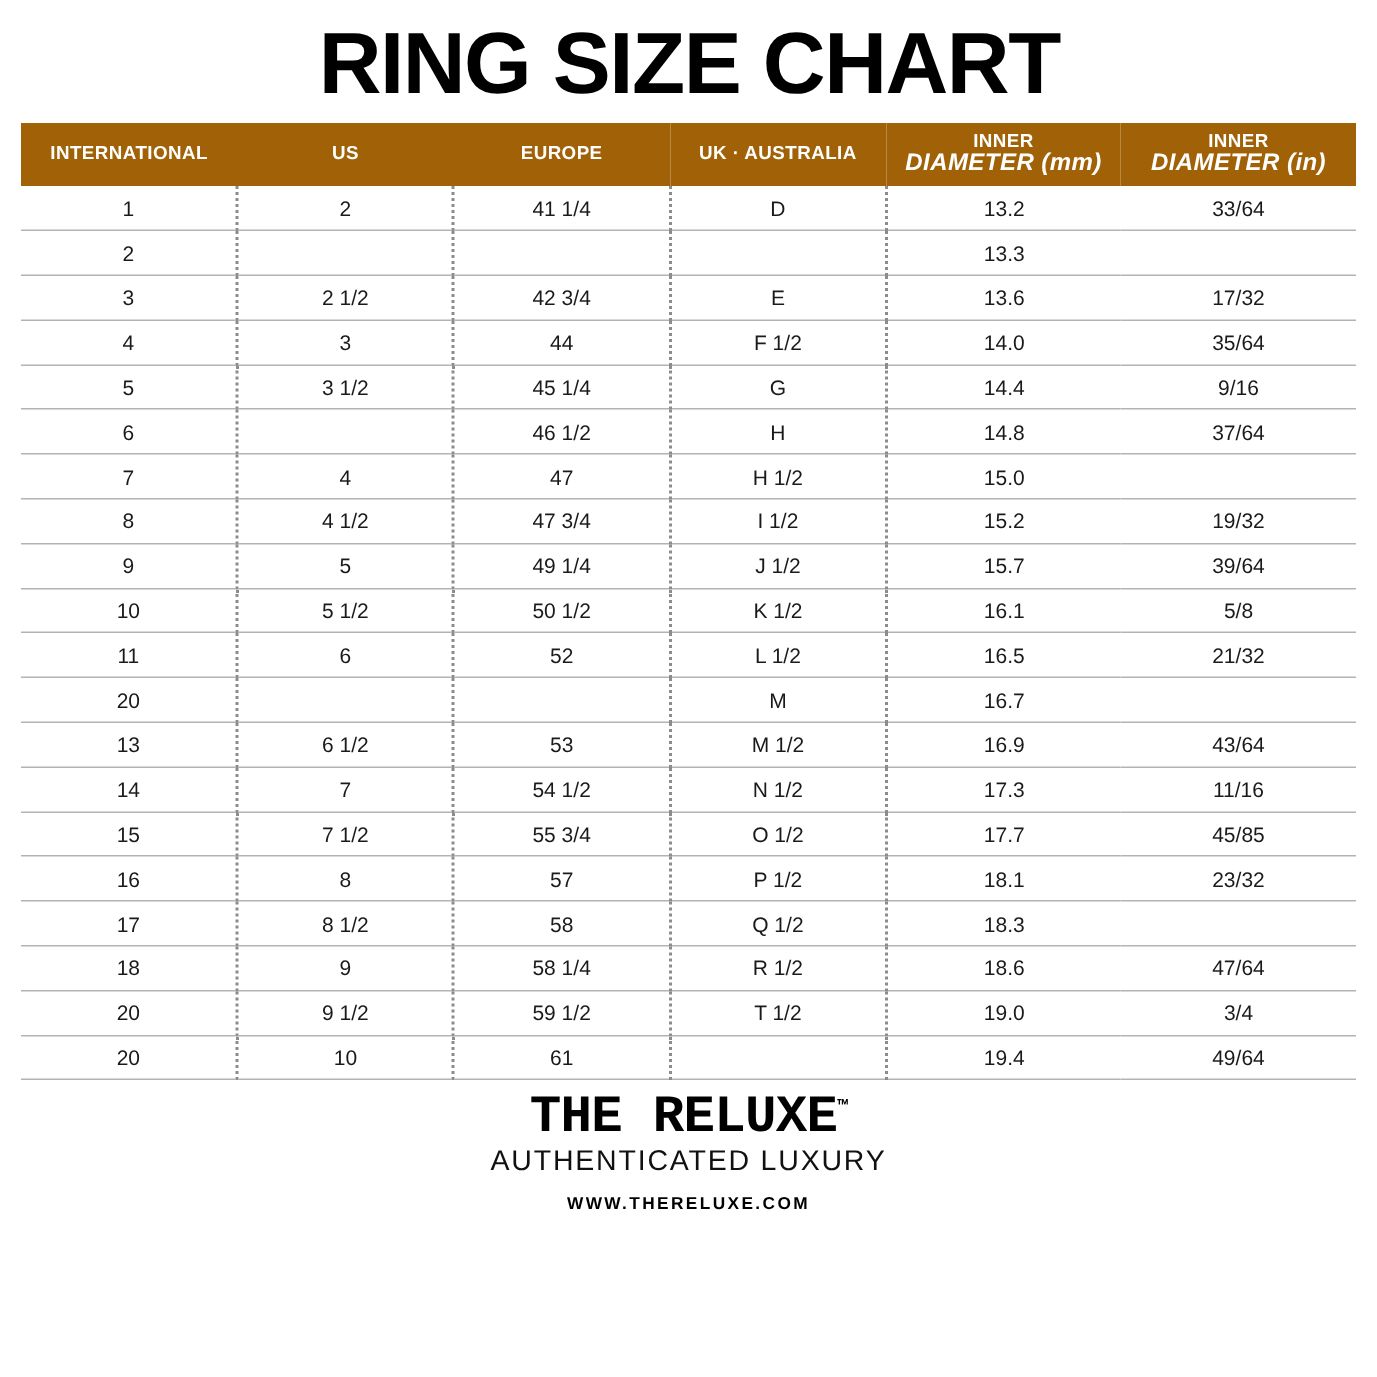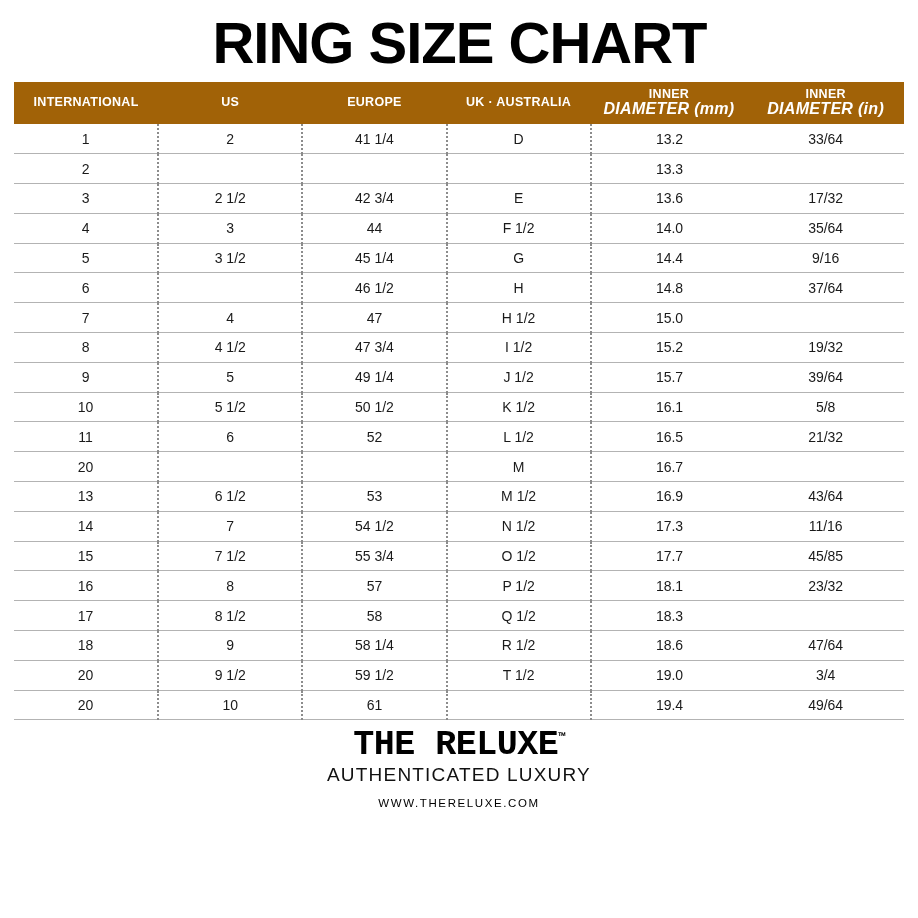--- a/index.html
+++ b/index.html
@@ -89,21 +89,21 @@
   }
   .tagline {
     font-family: "Liberation Sans", sans-serif;
     font-size: 19px;
     letter-spacing: 1.2px;
     color: #111111;
     margin-top: 1px;
   }
   .url {
     font-family: "Liberation Sans", sans-serif;
-    font-weight: normal;
+    font-weight: bold;
     font-size: 11.5px;
     letter-spacing: 1.6px;
     color: #000000;
     margin-top: 11px;
   }
 </style>
 </head>
 <body>
 
 <div id="page">

